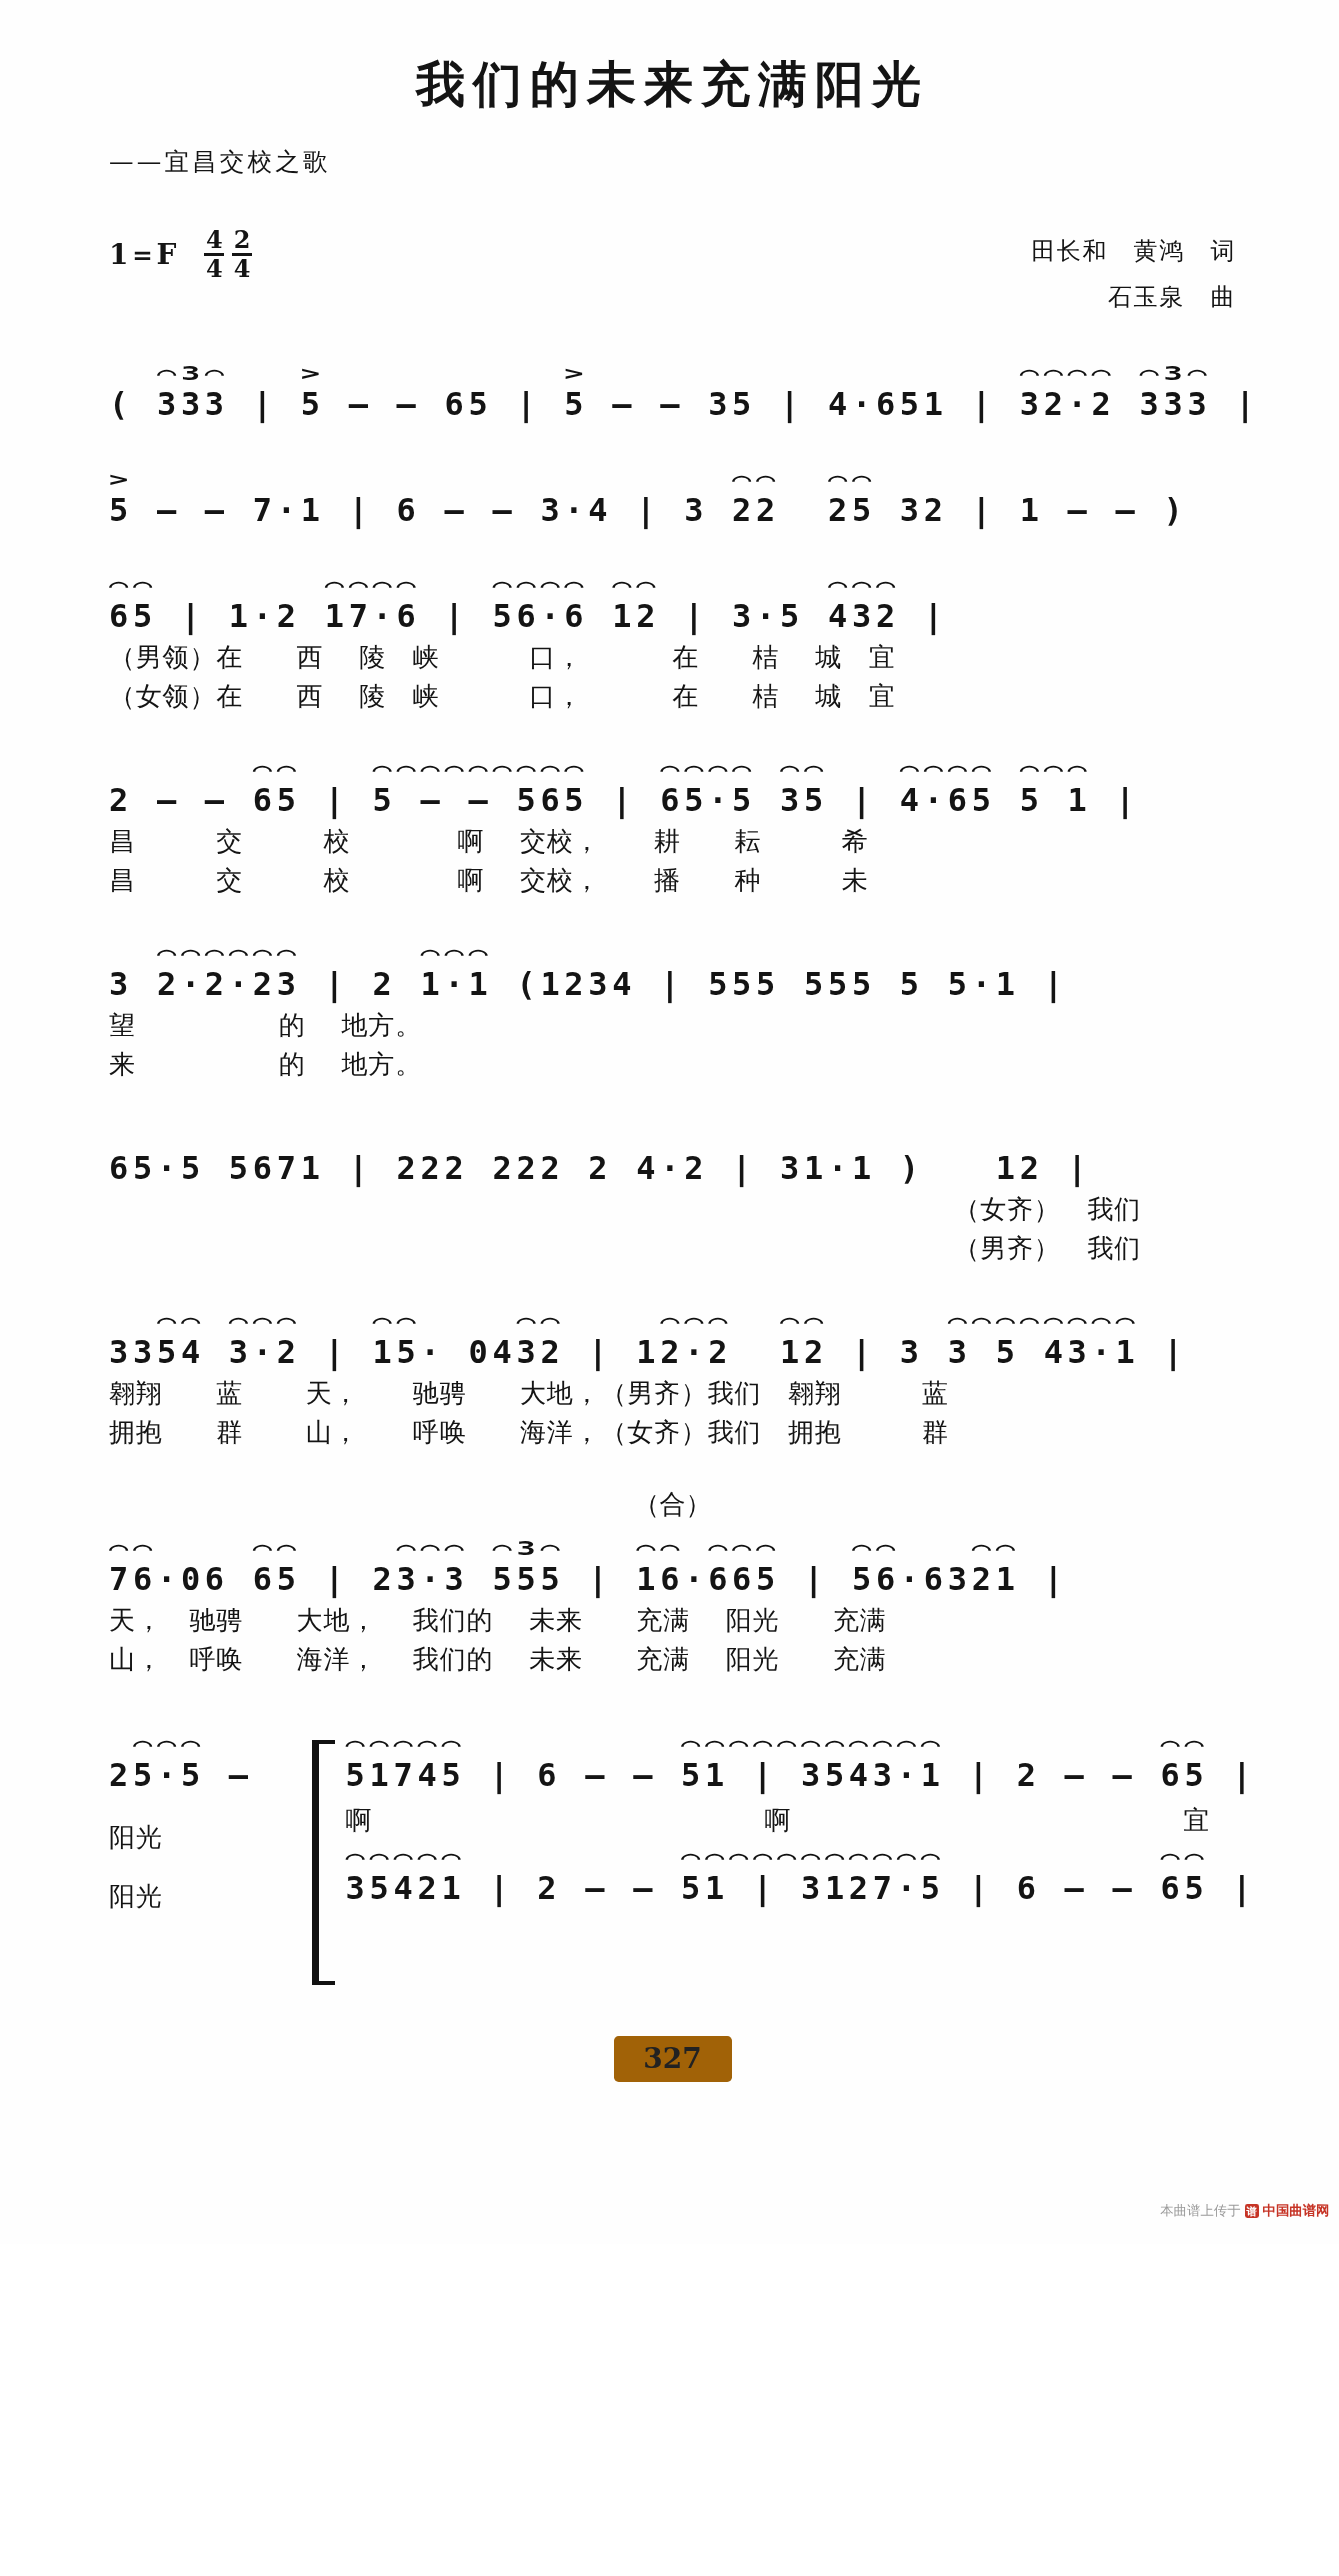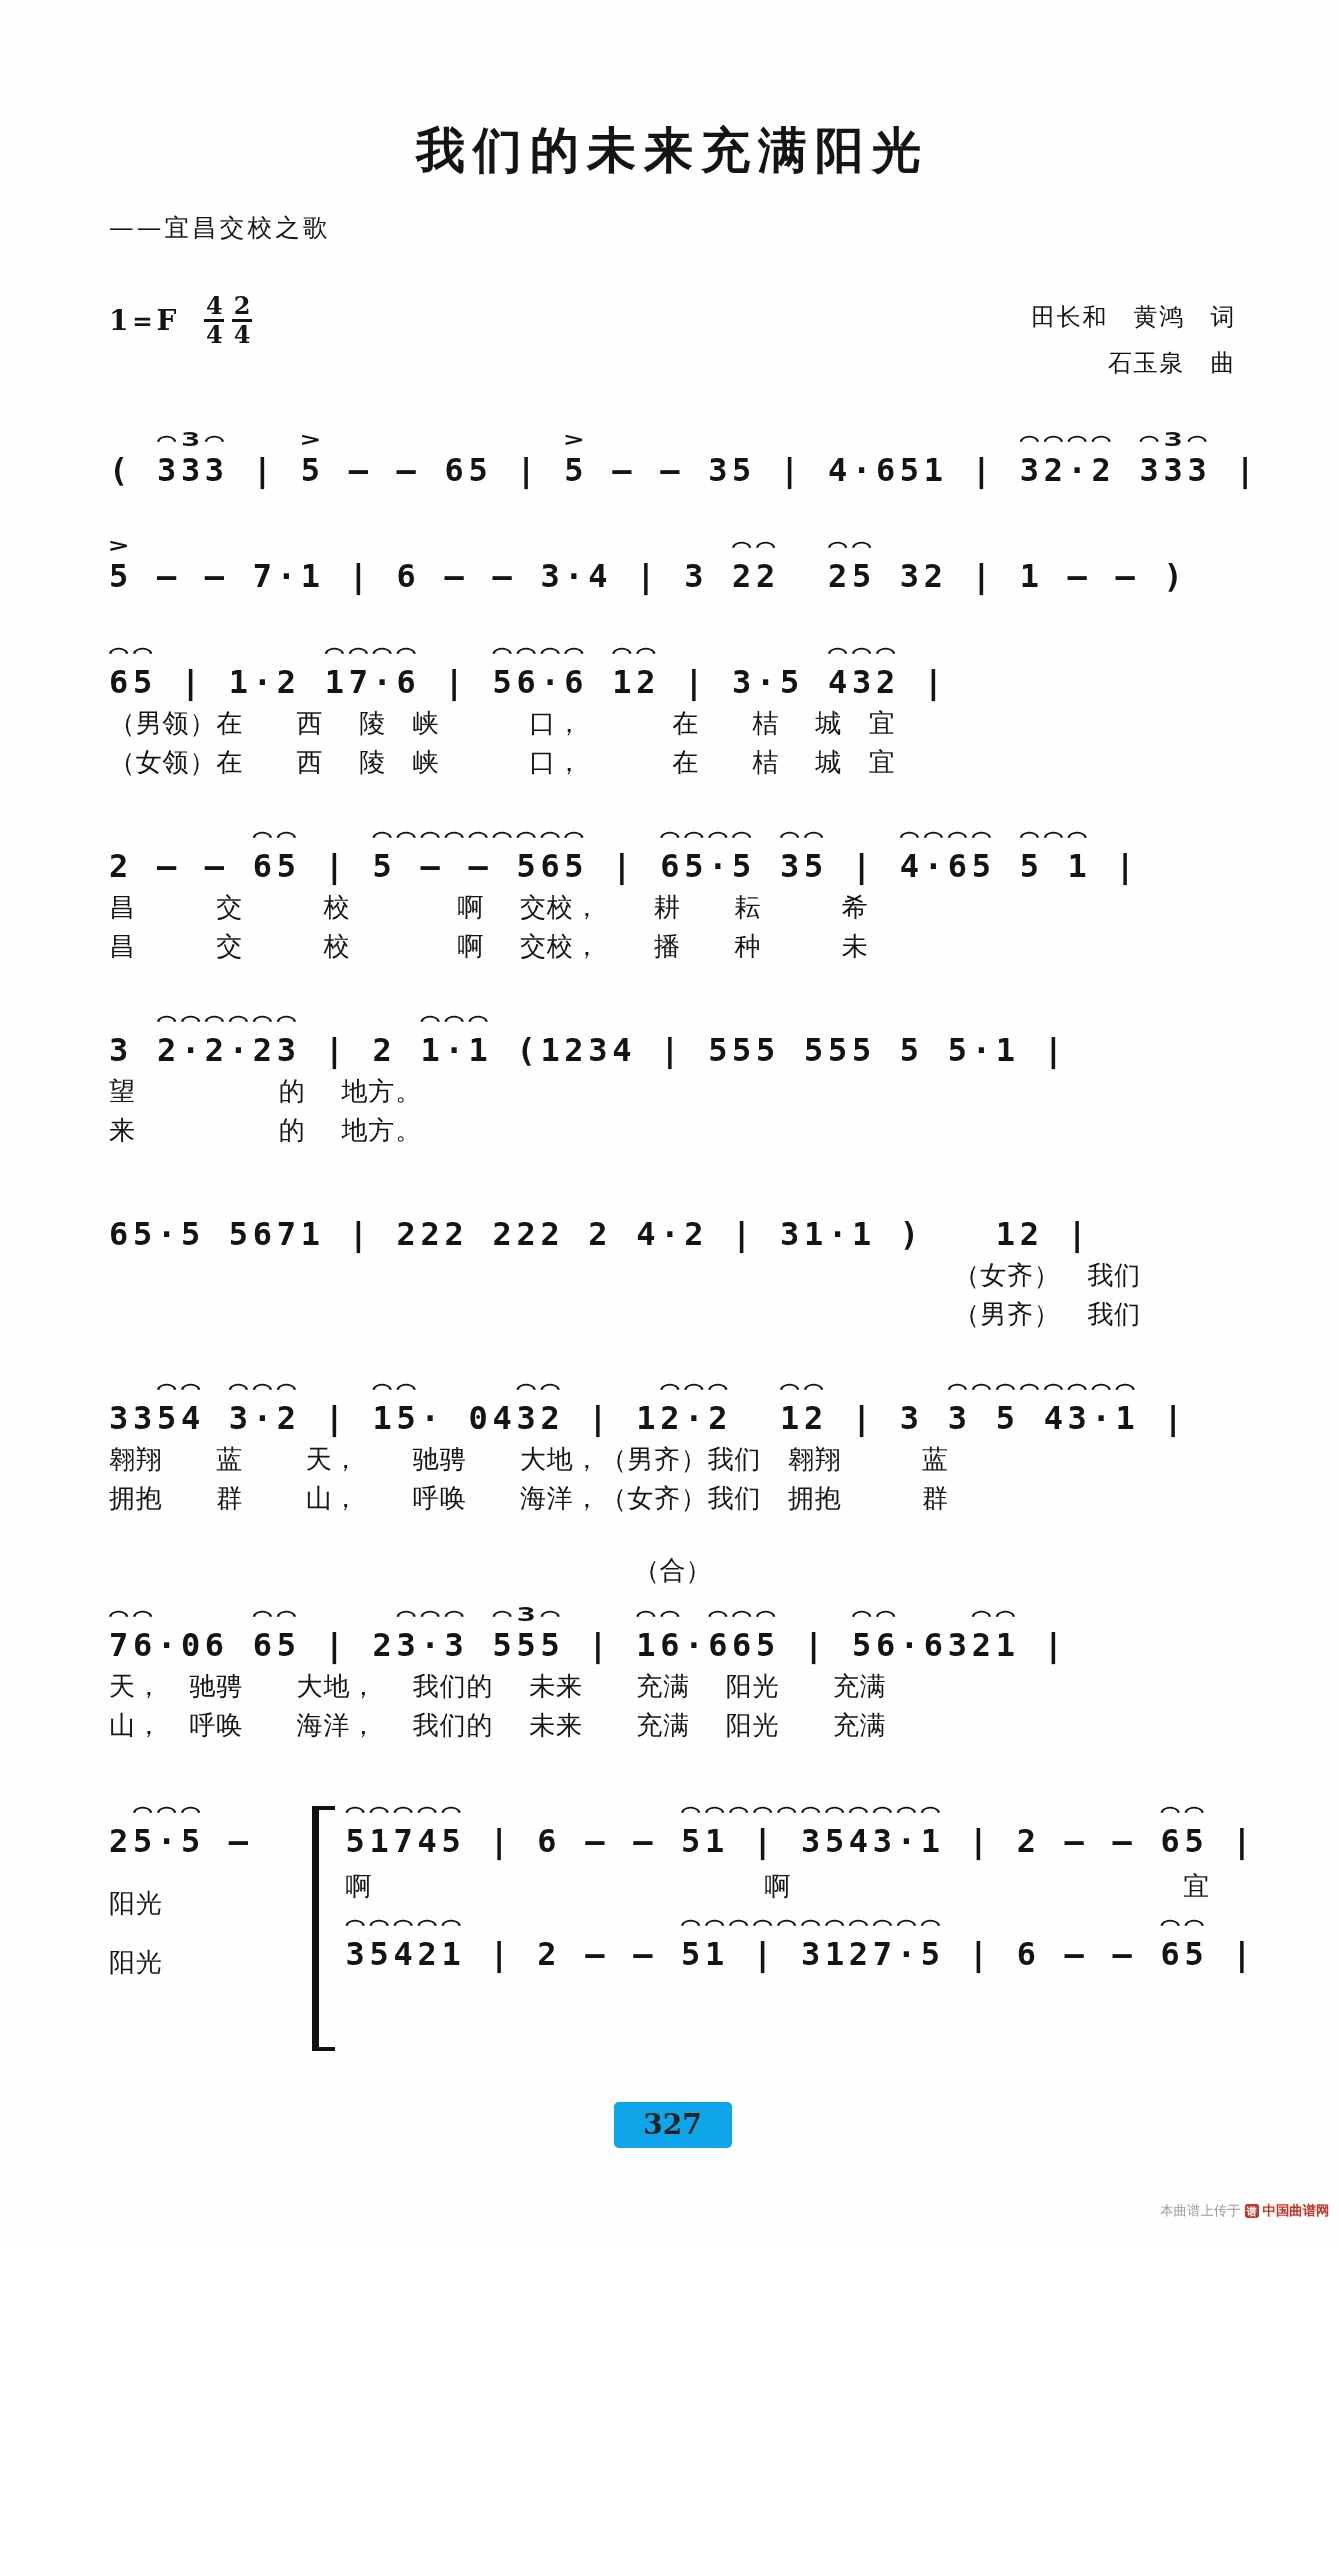--- a/index.html
+++ b/index.html
@@ -4,21 +4,21 @@
 <style>
   html,body{margin:0;padding:0;background:#ffffff;}
   .page{
     position:relative;
     width:1339px;height:2244px;
     background:#fefefe;
     color:#141414;
     font-family:"DejaVu Serif","Liberation Serif",serif;
     overflow:hidden;
     box-sizing:border-box;
-    padding:118px 103px 0 109px;
+    padding:52px 103px 0 109px;
   }
   .title{
     text-align:center;
     font-size:49px;
     font-weight:bold;
     letter-spacing:8px;
   }
   .subtitle{
     text-align:left;
     font-size:24.5px;
@@ -87,21 +87,21 @@
   .duet-right{flex:1 1 auto;}
   .duet-lyric-row{
     display:flex;justify-content:space-between;
     font-size:26px;line-height:36px;
     padding-right:47px;margin:4.7px 0 1.6px 0;
   }
   .footer-page{
     margin:51px auto 0 auto;
     width:118px;text-align:center;
     font-size:28px;font-weight:bold;
-    background:#0ea5e9;
+    background:#a16207;
     border-radius:4.7px;
     padding:6.3px 0;
     color:#222;
   }
   .watermark{
     position:absolute;right:9.5px;bottom:24px;
     font-family:"DejaVu Sans","Liberation Sans",sans-serif;
     font-size:13.4px;color:#9a9a9a;
     display:flex;align-items:center;gap:4px;
   }

